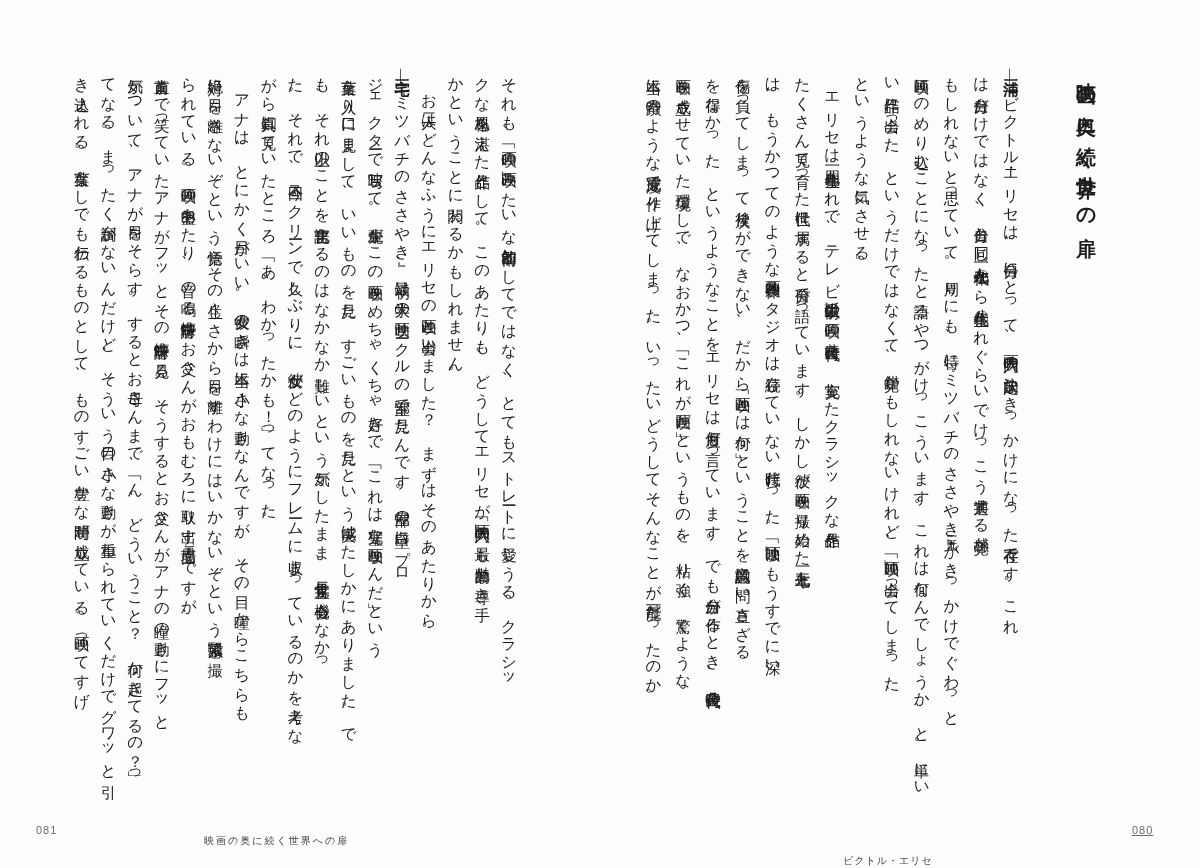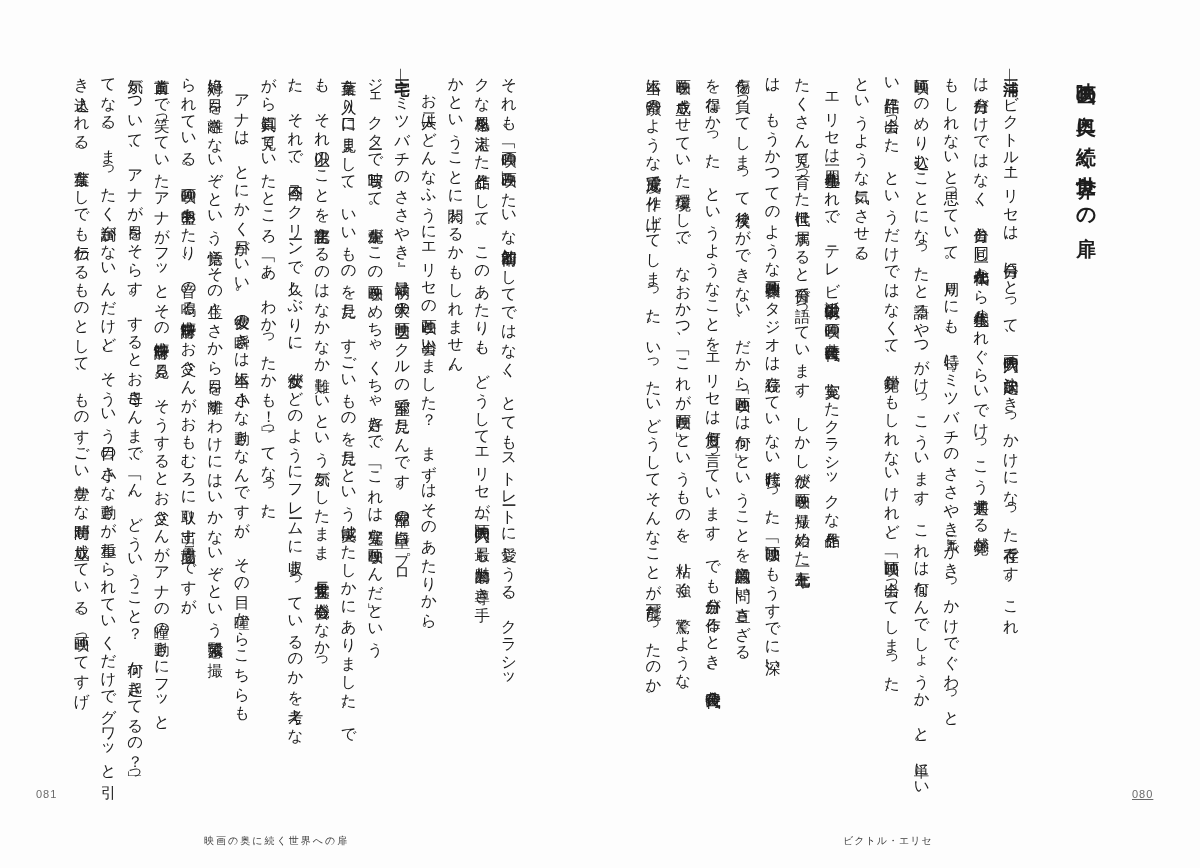--- a/index.html
+++ b/index.html
@@ -16,26 +16,26 @@
   .vtext-left{right:678px;}
   .col{white-space:nowrap;font-size:15.5px;letter-spacing:0.85px;color:#1d1d1d;}
   .vtext-right .col{line-height:29.8px;}
   .vtext-left  .col{line-height:26.7px;}
   .indent{padding-top:16.3px;}
   .speaker{font-weight:700;font-family:"Liberation Sans","DejaVu Sans",sans-serif;}
   .small-note{font-size:10.5px;letter-spacing:0.4px;}
 
   
   .folio,.running{position:absolute;font-family:"Liberation Sans","DejaVu Sans",sans-serif;}
-  .folio{top:788px;font-size:11px;color:#6a6a6a;letter-spacing:1px;}
+  .folio{top:824px;font-size:11px;color:#6a6a6a;letter-spacing:1px;}
   .folio-left{left:36px;}
   .folio-right{left:1132px;text-decoration:underline;}
   .running{top:834px;font-size:10px;color:#3d3d3d;}
   .running-left{left:204px;letter-spacing:2px;}
-  .running-right{left:843px;letter-spacing:1px;}
+  .running-right{left:843px;letter-spacing:1px;margin-top:20px;}
 </style>
 </head>
 <body>
 
 <div class="spread">
 
   <h1 class="article-title">映画の奥に続く世界への扉</h1>
 
   <div class="vtext vtext-right" id="right-columns">
       <div class="col"><span class="speaker">三浦</span>―ビクトル・エリセは、自分にとって、映画入門の決定的なきっかけになった存在です。これ</div>

